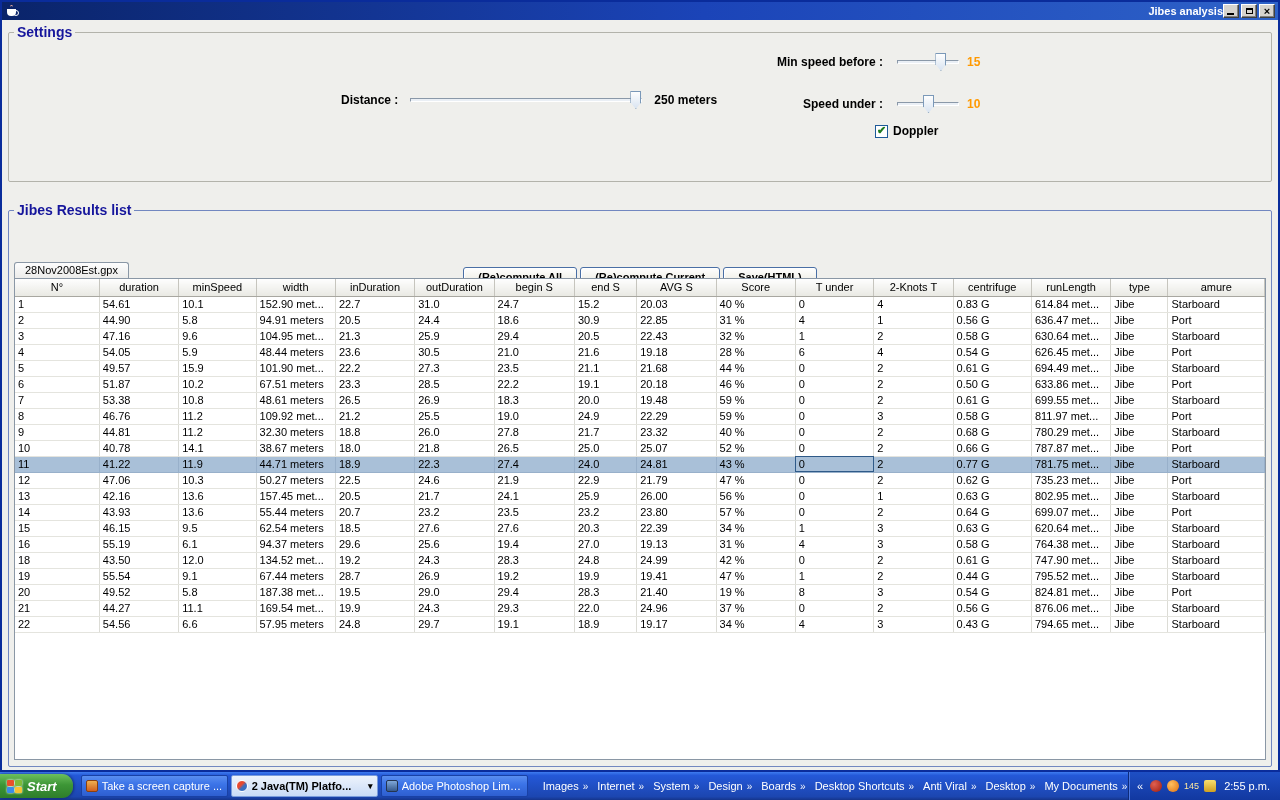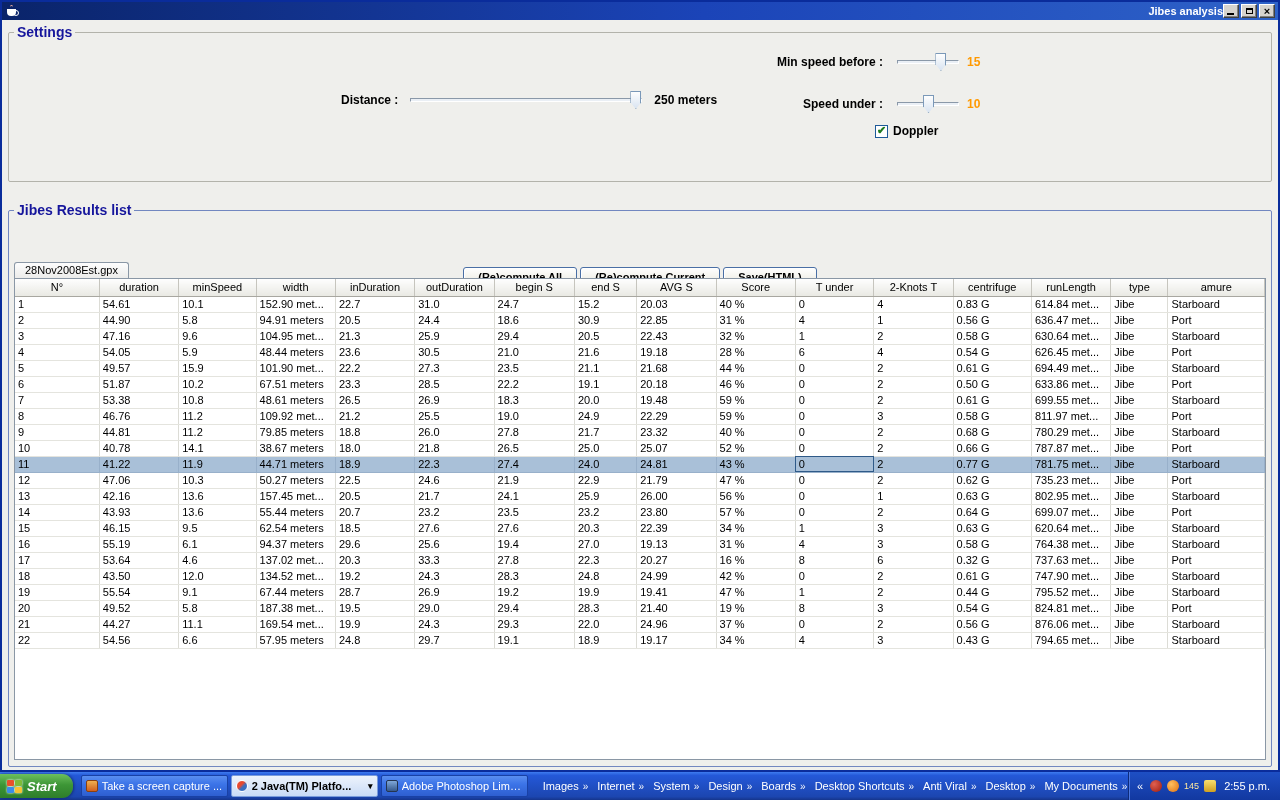--- a/index.html
+++ b/index.html
@@ -363,21 +363,21 @@
                 <td>3</td>
                 <td>0.58 G</td>
                 <td>811.97 met...</td>
                 <td>Jibe</td>
                 <td>Port</td>
               </tr>
               <tr class="trow">
                 <td>9</td>
                 <td>44.81</td>
                 <td>11.2</td>
-                <td>79.85 meters</td>
+                <td>32.30 meters</td>
                 <td>18.8</td>
                 <td>26.0</td>
                 <td>27.8</td>
                 <td>21.7</td>
                 <td>23.32</td>
                 <td>40 %</td>
                 <td>0</td>
                 <td>2</td>
                 <td>0.68 G</td>
                 <td>780.29 met...</td>
@@ -504,38 +504,20 @@
                 <td>19.13</td>
                 <td>31 %</td>
                 <td>4</td>
                 <td>3</td>
                 <td>0.58 G</td>
                 <td>764.38 met...</td>
                 <td>Jibe</td>
                 <td>Starboard</td>
               </tr>
               <tr class="trow">
-                <td>17</td>
-                <td>53.64</td>
-                <td>4.6</td>
-                <td>137.02 met...</td>
-                <td>20.3</td>
-                <td>33.3</td>
-                <td>27.8</td>
-                <td>22.3</td>
-                <td>20.27</td>
-                <td>16 %</td>
-                <td>8</td>
-                <td>6</td>
-                <td>0.32 G</td>
-                <td>737.63 met...</td>
-                <td>Jibe</td>
-                <td>Port</td>
-              </tr>
-              <tr class="trow">
                 <td>18</td>
                 <td>43.50</td>
                 <td>12.0</td>
                 <td>134.52 met...</td>
                 <td>19.2</td>
                 <td>24.3</td>
                 <td>28.3</td>
                 <td>24.8</td>
                 <td>24.99</td>
                 <td>42 %</td>

